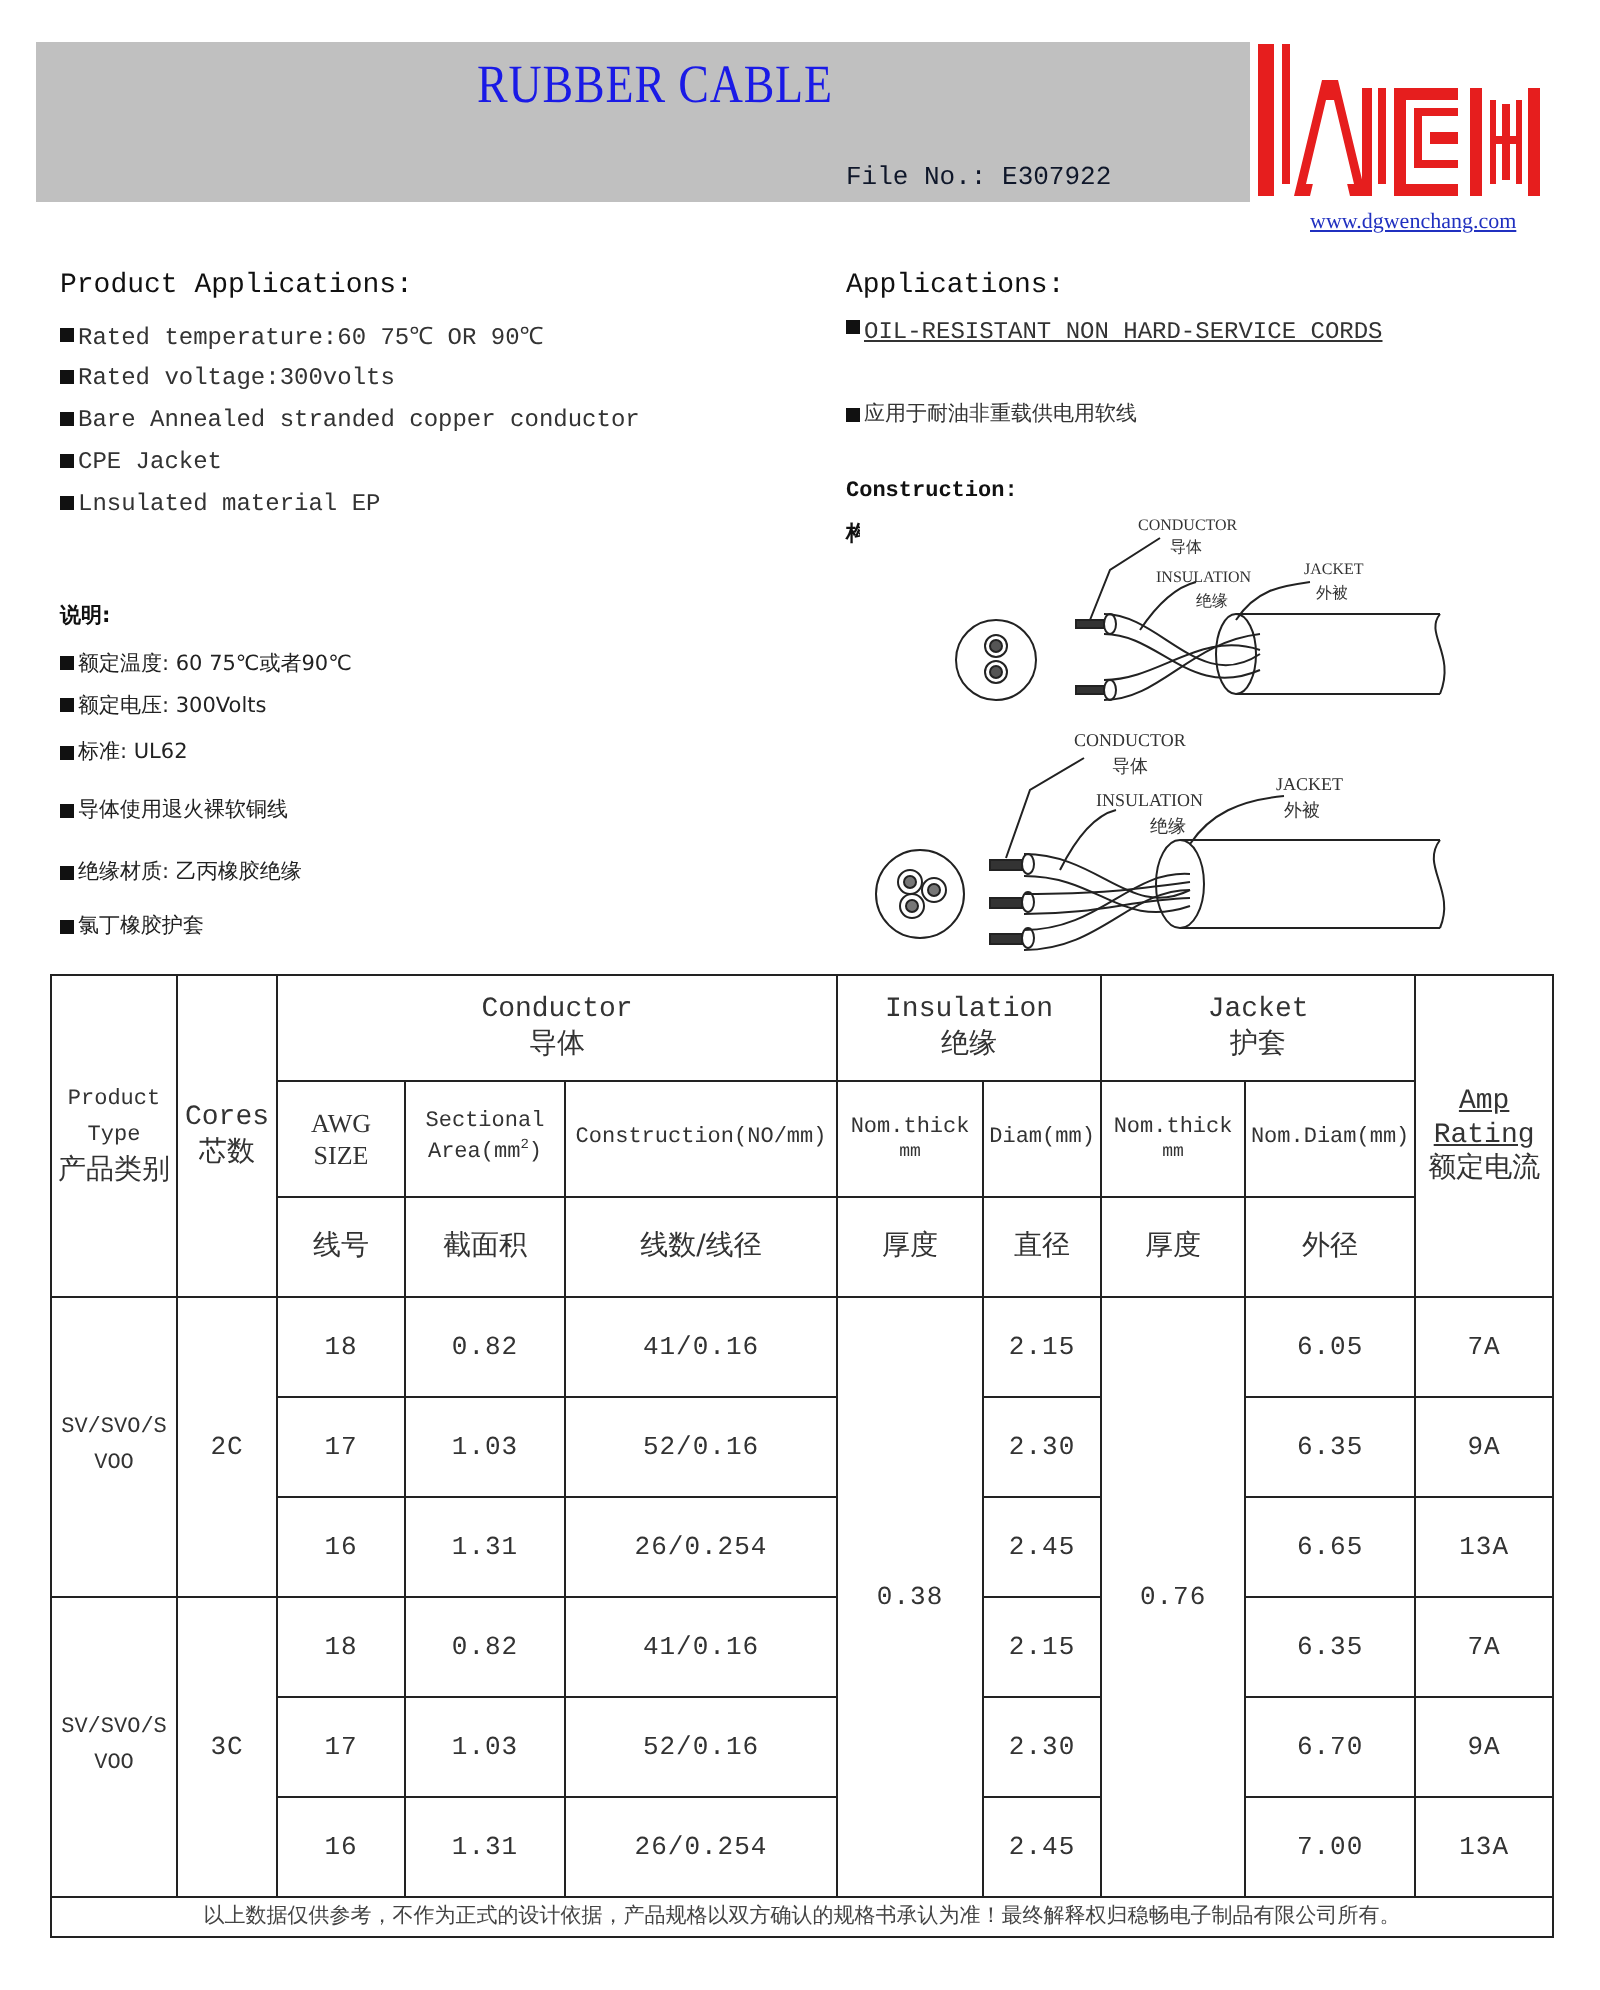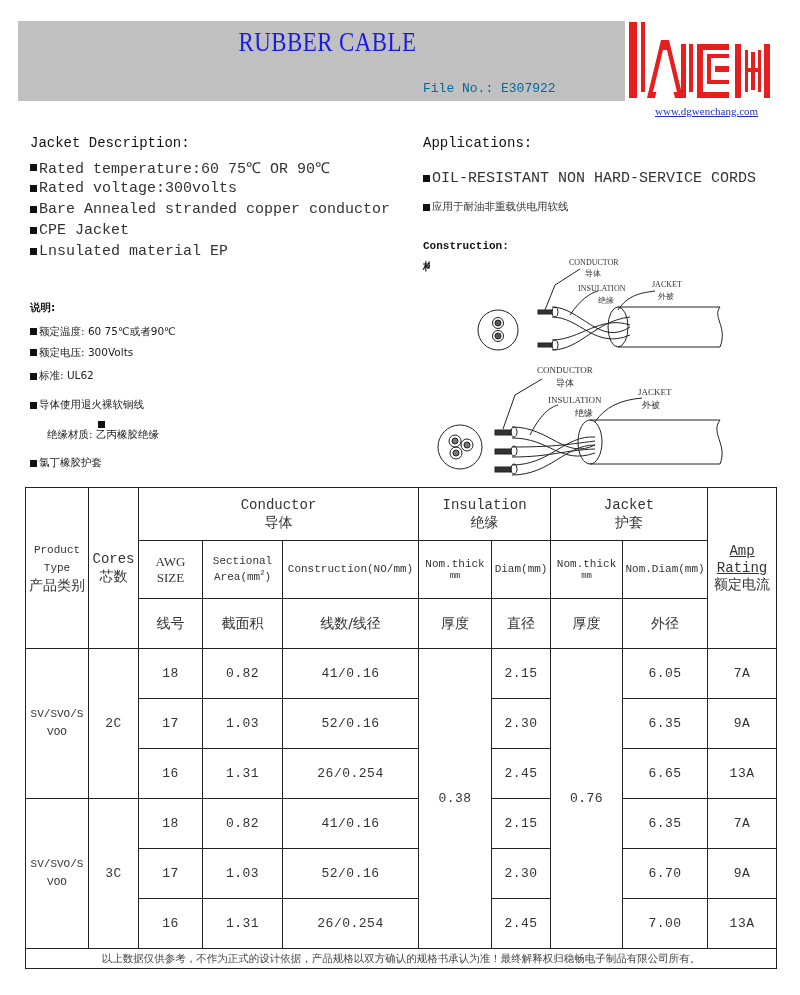--- a/index.html
+++ b/index.html
@@ -1,27 +1,27 @@
 <!DOCTYPE html>
 <html><head>
 <meta charset="utf-8">
 <style>
   * { box-sizing: border-box; margin: 0; padding: 0; }
   html, body { width: 800px; height: 995px; background: #ffffff; overflow: hidden; }
   body { position: relative; font-family: "DejaVu Serif", "Liberation Serif", serif; color: #222; }
   .banner-bg-ext { position: absolute; left: 18px; top: 21px; width: 607px; height: 80px; background: #c0c0c0; }
   .title { position: absolute; left: 0; top: 27px; width: 640px; text-align: center; font-family: "Liberation Serif", serif; font-size: 27px; color: #1a1ae6; letter-spacing: 0.5px; transform: scaleX(0.85); transform-origin: 370px 0; }
-  .fileno { position: absolute; left: 423px; top: 81px; font-family: "Liberation Mono", monospace; font-size: 13px; color: #0369a1; }
+  .fileno { position: absolute; left: 423px; top: 81px; font-family: "Liberation Mono", monospace; font-size: 13px; color: #0f172a; }
 
   .logo { position: absolute; left: 629px; top: 22px; width: 142px; height: 78px; }
   .url { position: absolute; left: 655px; top: 105px; font-family: "Liberation Serif", serif; font-size: 11px; color: #2030c0; text-decoration: underline; }
 
   .h-section { position: absolute; font-family: "Liberation Mono", monospace; font-size: 14px; color: #111; }
   .bullet-list { position: absolute; list-style: none; }
-  .bullet-list li { font-family: "Liberation Mono", monospace; font-size: 15px; color: #333; display: flex; align-items: center; white-space: nowrap; }
+  .bullet-list li { font-family: "Liberation Mono", monospace; font-size: 12px; color: #333; display: flex; align-items: center; white-space: nowrap; }
   .bullet-list li .sq { display: inline-block; width: 7px; height: 7px; background: #111; margin-right: 2px; flex: none; }
   .cn-list li { font-family: "DejaVu Sans", sans-serif; font-size: 10.5px; color: #222; }
   .cn-heading { position: absolute; font-family: "DejaVu Sans", sans-serif; font-size: 10.5px; font-weight: bold; color: #111; }
 
   .diagram { position: absolute; left: 430px; top: 255px; width: 310px; height: 225px; background: #fff; }
 
   table.spec { position: absolute; left: 25px; top: 487px; width: 751px; border-collapse: collapse; table-layout: fixed; }
   table.spec td, table.spec th { border: 1.5px solid #222; text-align: center; vertical-align: middle; font-weight: normal; color: #333; font-family: "Liberation Serif", serif; font-size: 14px; line-height: 1.2; padding: 0; }
   .th-small { font-family: "Liberation Mono", monospace !important; font-size: 11px !important; }
   .mono-big { font-family: "Liberation Mono", monospace !important; font-size: 14px !important; }
@@ -60,21 +60,21 @@
     <rect x="116" y="28" width="3" height="42"></rect>
     <rect x="122" y="30" width="4" height="16"></rect>
     <rect x="122" y="50" width="4" height="18"></rect>
     <rect x="116" y="46" width="16" height="4"></rect>
     <rect x="129" y="28" width="3" height="42"></rect>
     <rect x="135" y="22" width="6" height="54"></rect>
   </g>
 </svg>
 <a class="url">www.dgwenchang.com</a>
 
-<div class="h-section" style="left:30px; top:135px;">Jacket Description:</div>
+<div class="h-section" style="left:30px; top:135px;">Product Applications:</div>
 <ul class="bullet-list" style="left:30px; top:157px;">
   <li style="height:21px;">
       <span class="sq"></span>
       <span>Rated temperature:60 75℃ OR 90℃</span>
     </li>
   <li style="height:21px;">
       <span class="sq"></span>
       <span>Rated voltage:300volts</span>
     </li>
   <li style="height:21px;">
@@ -102,33 +102,33 @@
       <span>额定电压: 300Volts</span>
     </li>
   <li style="height:26px;">
       <span class="sq"></span>
       <span>标准: UL62</span>
     </li>
   <li style="height:32px;">
       <span class="sq"></span>
       <span>导体使用退火裸软铜线</span>
     </li>
-  <li style="height:30px;flex-direction:column;">
+  <li style="height:30px;">
       <span class="sq"></span>
       <span>绝缘材质: 乙丙橡胶绝缘</span>
     </li>
   <li style="height:24px;">
       <span class="sq"></span>
       <span>氯丁橡胶护套</span>
     </li>
 </ul>
 
 <div class="h-section" style="left:423px; top:135px;">Applications:</div>
 <ul class="bullet-list" style="left:423px; top:157px;">
-  <li style="height:40px; align-items:center; padding-top:2px;">
+  <li style="height:40px; align-items:flex-start; padding-top:2px;text-decoration:underline;">
       <span class="sq" style="margin-top:1px;"></span>
       <span>OIL-RESISTANT NON HARD-SERVICE CORDS</span>
     </li>
   <li class="cn-list-li" style="height:20px; font-family:'DejaVu Sans',sans-serif; font-size:10.5px;">
       <span class="sq"></span>
       <span>应用于耐油非重载供电用软线</span>
     </li>
 </ul>
 
 <div class="h-section" style="left:423px; top:240px; font-size:11px; font-weight:bold;">Construction:</div>

